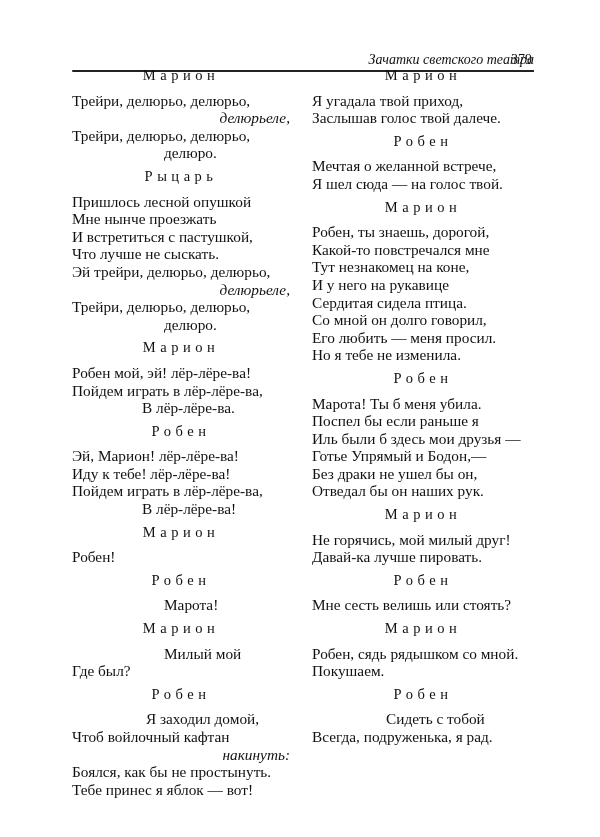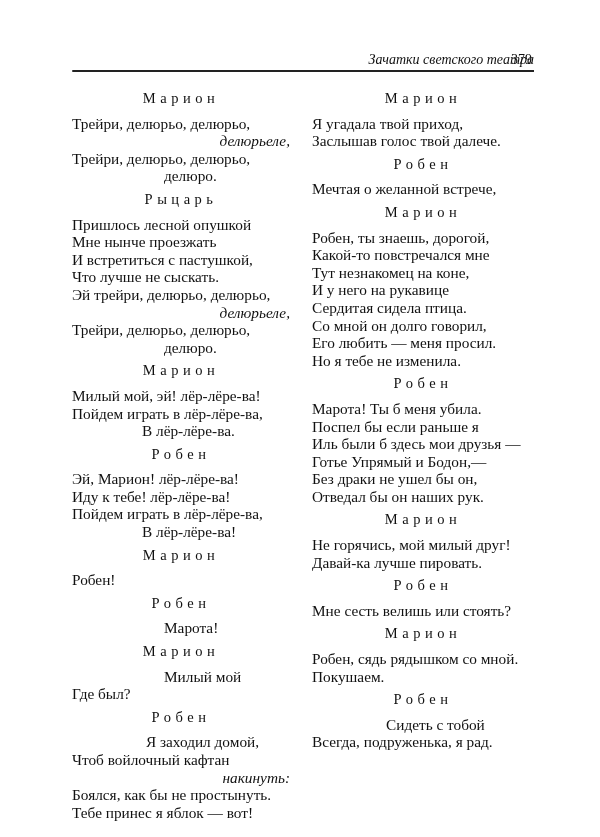--- a/index.html
+++ b/index.html
@@ -4,21 +4,21 @@
 <style>
   html, body { margin: 0; padding: 0; background: #ffffff; }
   body { width: 600px; height: 837px; position: relative; overflow: hidden;
          font-family: "Liberation Serif", "DejaVu Serif", serif; color: #111; }
   .header { position: absolute; left: 72px; top: 52px; width: 462px; height: 18px; }
   .running-title { position: absolute; left: 0; right: 0; text-align: right;
                    font-style: italic; font-size: 14px; top: 0; }
   .page-number { position: absolute; right: 2px; top: 0; font-size: 14px; }
   .header-rule { position: absolute; left: 72px; top: 70px; width: 462px; height: 1.5px;
                  background: #222; border-radius: 2px 0 0 2px; }
-  .col { position: absolute; top: 90px; font-size: 15.3px; line-height: 17.6px; }
+  .col { position: absolute; top: 67px; font-size: 15.3px; line-height: 17.6px; }
   .col-left { left: 72px; width: 218px; }
   .col-right { left: 312px; width: 222px; }
   .speaker { text-align: center; letter-spacing: 4.5px; font-size: 14.5px;
              margin: 6px 0 7px 0; }
   .col > .speaker:first-child { margin-top: 0; }
   .line { white-space: nowrap; }
   .line.indent-right { text-align: right; font-style: italic; }
   .line.indent-mid { padding-left: 92px; }
   .line.indent-cont { padding-left: 70px; }
   .line.indent-sm { padding-left: 74px; }
@@ -41,21 +41,21 @@
     <div class="speaker">Рыцарь</div>
     <div class="line">Пришлось лесной опушкой</div>
     <div class="line">Мне нынче проезжать</div>
     <div class="line">И встретиться с пастушкой,</div>
     <div class="line">Что лучше не сыскать.</div>
     <div class="line">Эй трейри, делюрьо, делюрьо,</div>
     <div class="line indent-right">делюрьеле,</div>
     <div class="line">Трейри, делюрьо, делюрьо,</div>
     <div class="line indent-mid">делюро.</div>
     <div class="speaker">Марион</div>
-    <div class="line">Милый мой, эй! лёр-лёре-ва!</div>
+    <div class="line">Робен мой, эй! лёр-лёре-ва!</div>
     <div class="line">Пойдем играть в лёр-лёре-ва,</div>
     <div class="line indent-cont">В лёр-лёре-ва.</div>
     <div class="speaker">Робен</div>
     <div class="line">Эй, Марион! лёр-лёре-ва!</div>
     <div class="line">Иду к тебе! лёр-лёре-ва!</div>
     <div class="line">Пойдем играть в лёр-лёре-ва,</div>
     <div class="line indent-cont">В лёр-лёре-ва!</div>
     <div class="speaker">Марион</div>
     <div class="line">Робен!</div>
     <div class="speaker">Робен</div>
@@ -69,20 +69,21 @@
     <div class="line indent-right">накинуть:</div>
     <div class="line">Боялся, как бы не простынуть.</div>
     <div class="line">Тебе принес я яблок — вот!</div>
   </div>
 <div class="col col-right" id="col-right">
     <div class="speaker">Марион</div>
     <div class="line">Я угадала твой приход,</div>
     <div class="line">Заслышав голос твой далече.</div>
     <div class="speaker">Робен</div>
     <div class="line">Мечтая о желанной встрече,</div>
+    <div class="line">Я шел сюда — на голос твой.</div>
     <div class="speaker">Марион</div>
     <div class="line">Робен, ты знаешь, дорогой,</div>
     <div class="line">Какой-то повстречался мне</div>
     <div class="line">Тут незнакомец на коне,</div>
     <div class="line">И у него на рукавице</div>
     <div class="line">Сердитая сидела птица.</div>
     <div class="line">Со мной он долго говорил,</div>
     <div class="line">Его любить — меня просил.</div>
     <div class="line">Но я тебе не изменила.</div>
     <div class="speaker">Робен</div>

